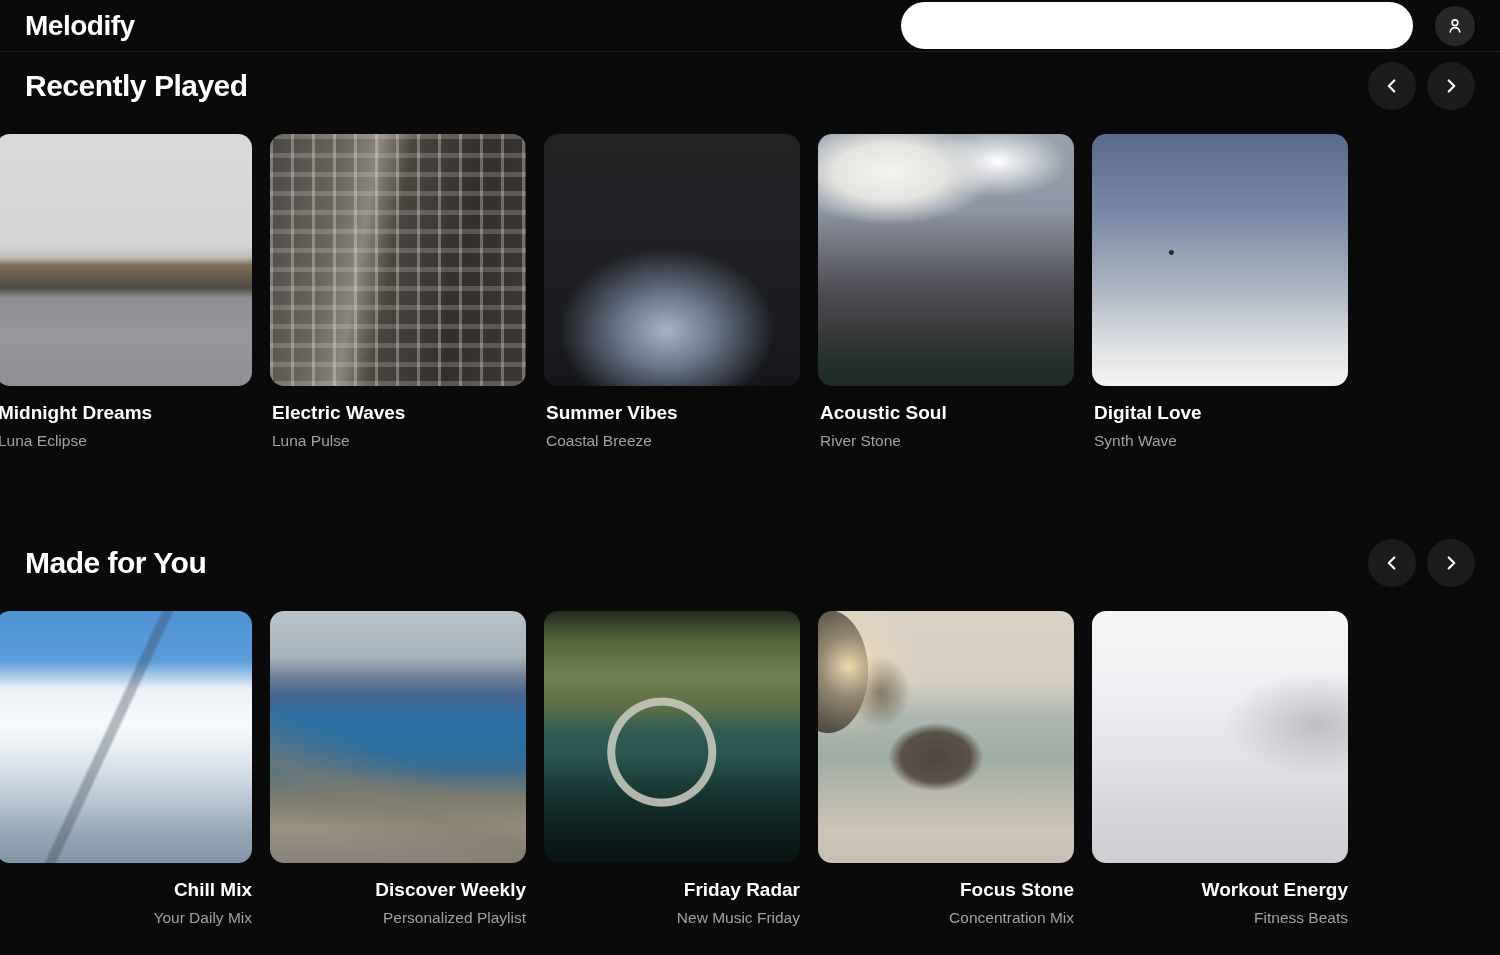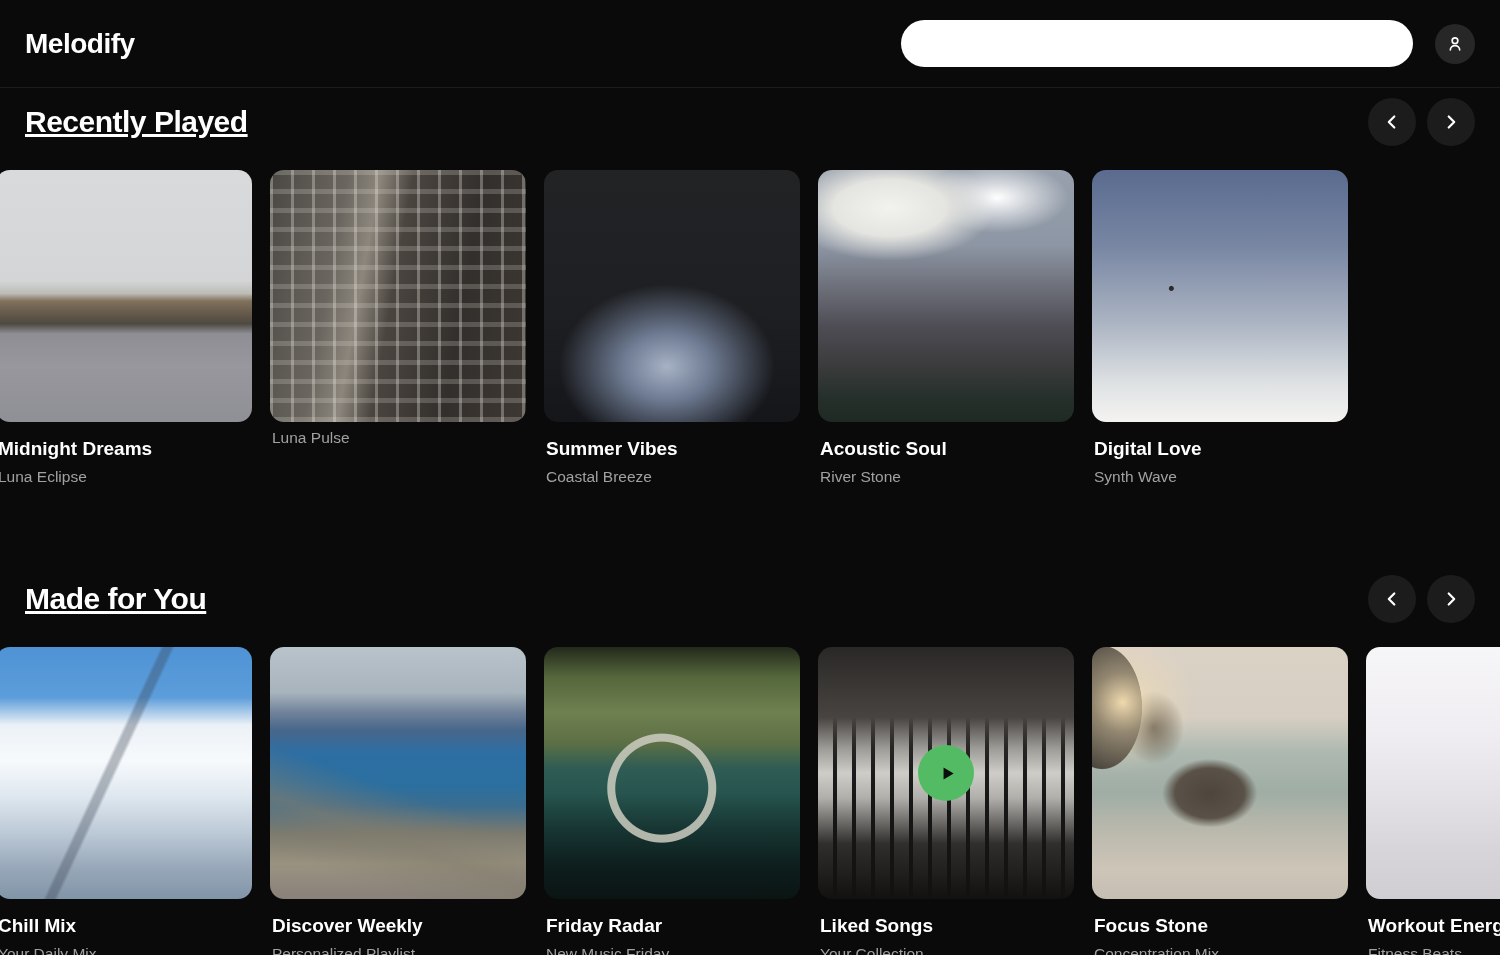--- a/index.html
+++ b/index.html
@@ -6,21 +6,21 @@
   html, body {
     width: 1500px; height: 955px;
     overflow: hidden;
     background: #0a0a0a;
     color: #ffffff;
     font-family: "Liberation Sans", sans-serif;
   }
 
   
   .header {
-    height: 88px;
+    height: 52px;
     display: flex;
     align-items: center;
     gap: 22px;
     padding: 10px 25px;
     border-bottom: 1px solid #1c1c1c;
   }
   .logo {
     font-size: 28px;
     font-weight: 800;
     letter-spacing: -0.5px;
@@ -44,28 +44,27 @@
     border-radius: 50%;
     background: #272727;
     display: flex; align-items: center; justify-content: center;
     cursor: pointer;
     flex: 0 0 auto;
   }
 
   
   .main { display: block; }
   .section { margin-top: 0; }
-  .section + .section { margin-top: 78px; }
+  .section + .section { margin-top: 78px; text-align: right; }
   .section-header {
     display: flex;
     align-items: center;
     justify-content: space-between;
     padding: 10px 25px 0 25px;
     margin-bottom: 24px;
-    text-decoration: underline;
   }
   .section-title {
     font-size: 30px;
     font-weight: 800;
     letter-spacing: -0.5px;
     line-height: 36px;
   }
   .nav-buttons { display: flex; gap: 11px; }
   .nav-btn {
     width: 48px; height: 48px;
@@ -212,20 +211,21 @@
       
     </div>
     <div class="card-title">Midnight Dreams</div>
     <div class="card-subtitle">Luna Eclipse</div>
   </div>
 
   <div class="card">
     <div class="card-art art-electric-waves">
       
     </div>
+    <div class="card-title">Electric Waves</div>
     <div class="card-subtitle">Luna Pulse</div>
   </div>
 
   <div class="card">
     <div class="card-art art-summer-vibes">
       
     </div>
     <div class="card-title">Summer Vibes</div>
     <div class="card-subtitle">Coastal Breeze</div>
   </div>
@@ -287,33 +287,20 @@
   </div>
 
   <div class="card">
     <div class="card-art art-release-radar">
       
     </div>
     <div class="card-title">Friday Radar</div>
     <div class="card-subtitle">New Music Friday</div>
   </div>
 
-  <div class="card">
-    <div class="card-art art-liked-songs">
-      <button class="play-btn" style="background: rgb(83, 187, 99);">
-        <span style="display:flex">
-          <svg viewBox="0 0 24 24" width="21" height="21" fill="#0d0d0d">
-            <path d="M7.5 5.2v13.6L19 12z"></path>
-          </svg>
-        </span>
-      </button>
-    </div>
-    <div class="card-title">Liked Songs</div>
-    <div class="card-subtitle">Your Collection</div>
-  </div>
 
   <div class="card">
     <div class="card-art art-focus-flow">
       
     </div>
     <div class="card-title">Focus Stone</div>
     <div class="card-subtitle">Concentration Mix</div>
   </div>
 
   <div class="card">

